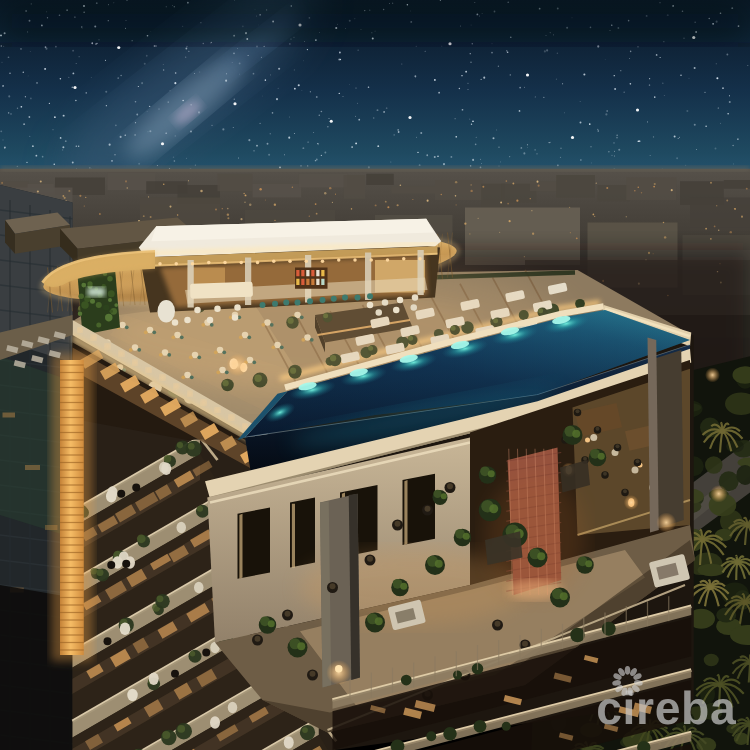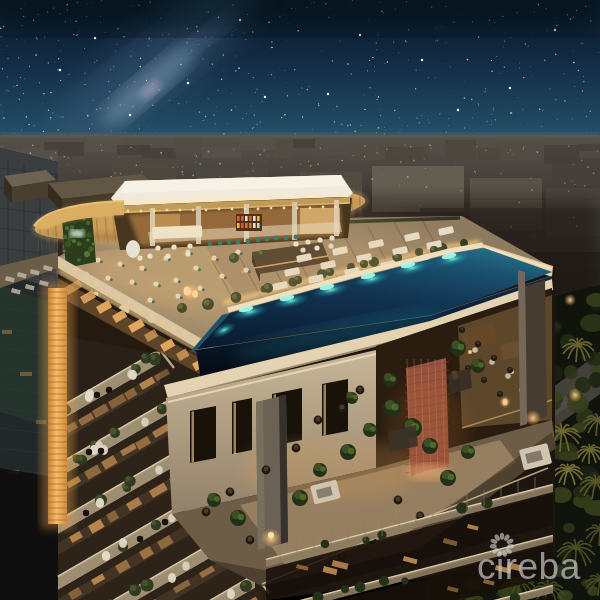--- a/index.html
+++ b/index.html
@@ -1,16 +1,16 @@
 <!DOCTYPE html>
 <html><head>
 <meta charset="utf-8">
 <style>
 html,body{margin:0;padding:0;background:#000;}
-#stage{width:600px;height:600px;overflow:hidden;position:relative;}
+#stage{width:600px;height:600px;overflow:hidden;position:relative;font-weight:bold;}
 </style>
 </head>
 <body>
 <div id="stage">
 <svg width="600" height="600" viewBox="0 0 600 600">
 <defs>
 <linearGradient id="sky" x1="0" y1="0" x2="0" y2="1">
  <stop offset="0" stop-color="#0a1624"></stop>
  <stop offset="0.5" stop-color="#14304a"></stop>
  <stop offset="0.85" stop-color="#1f4a61"></stop>

